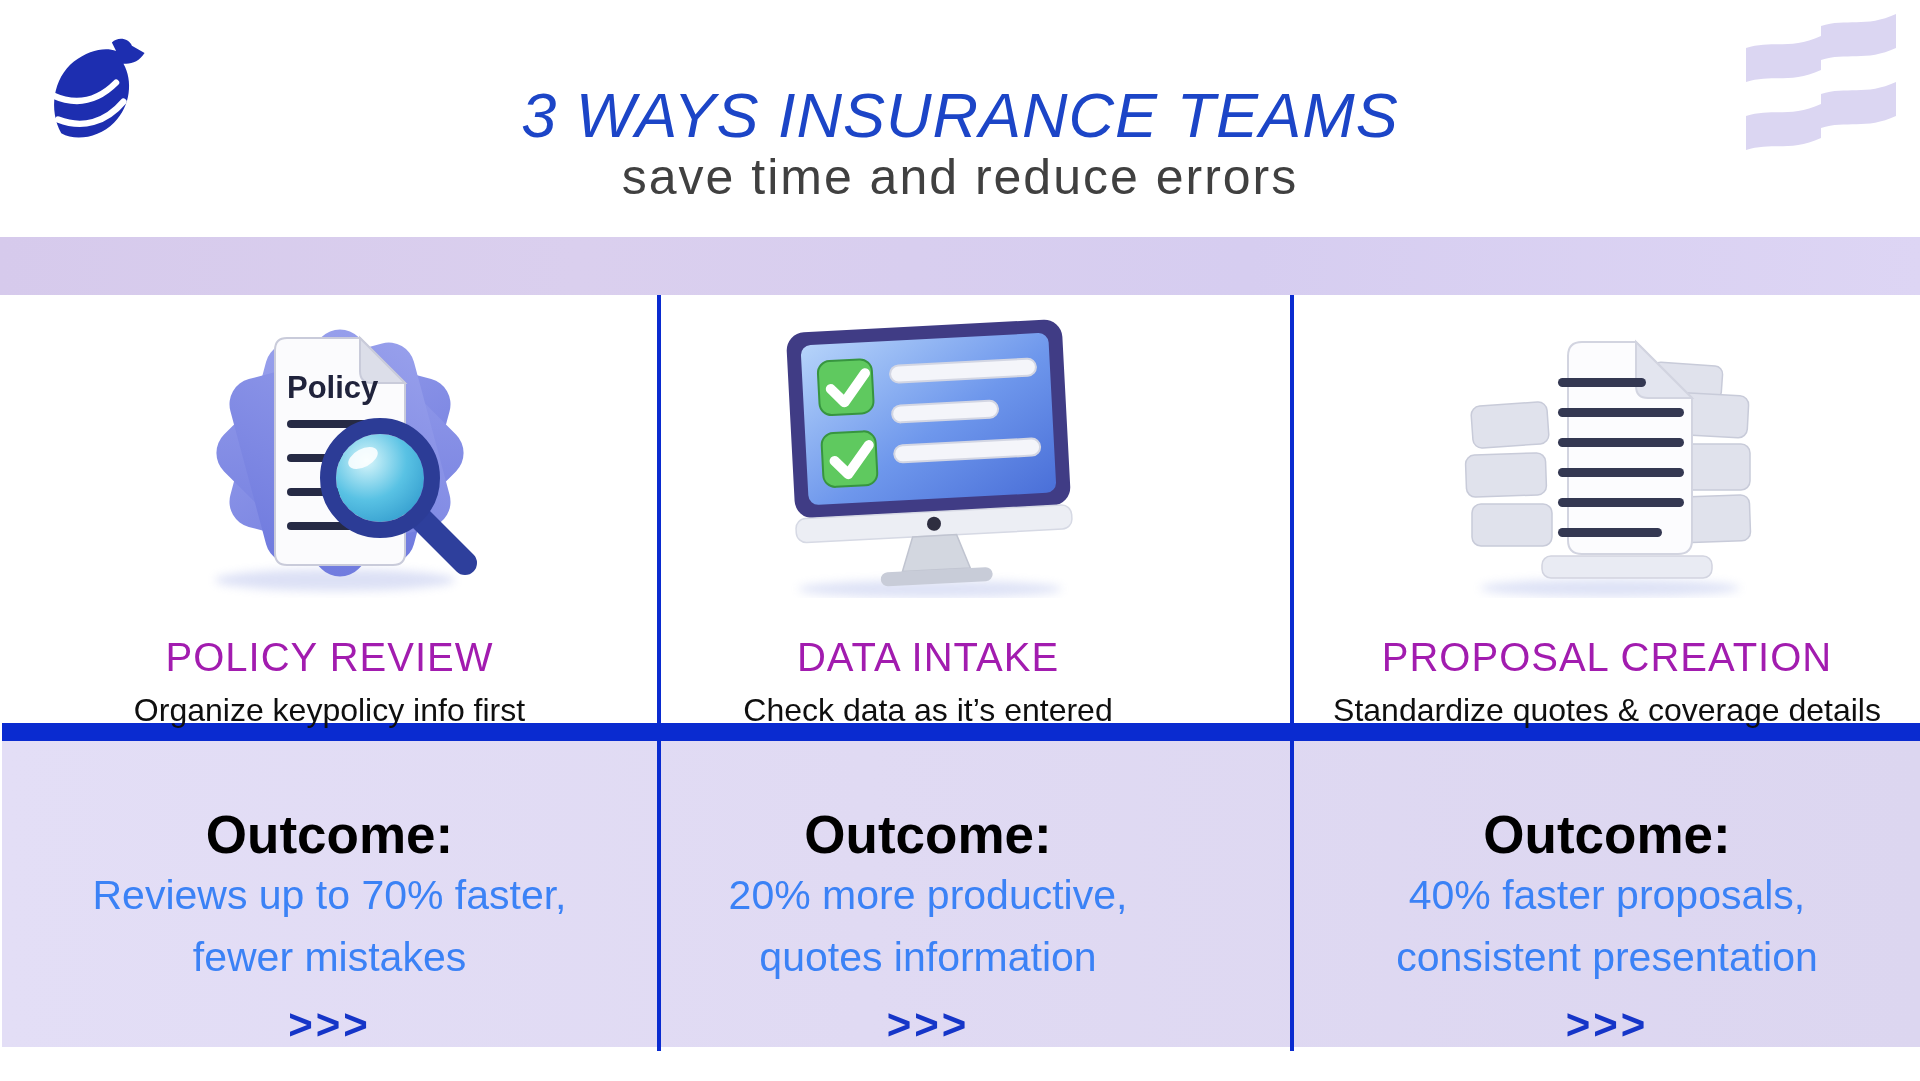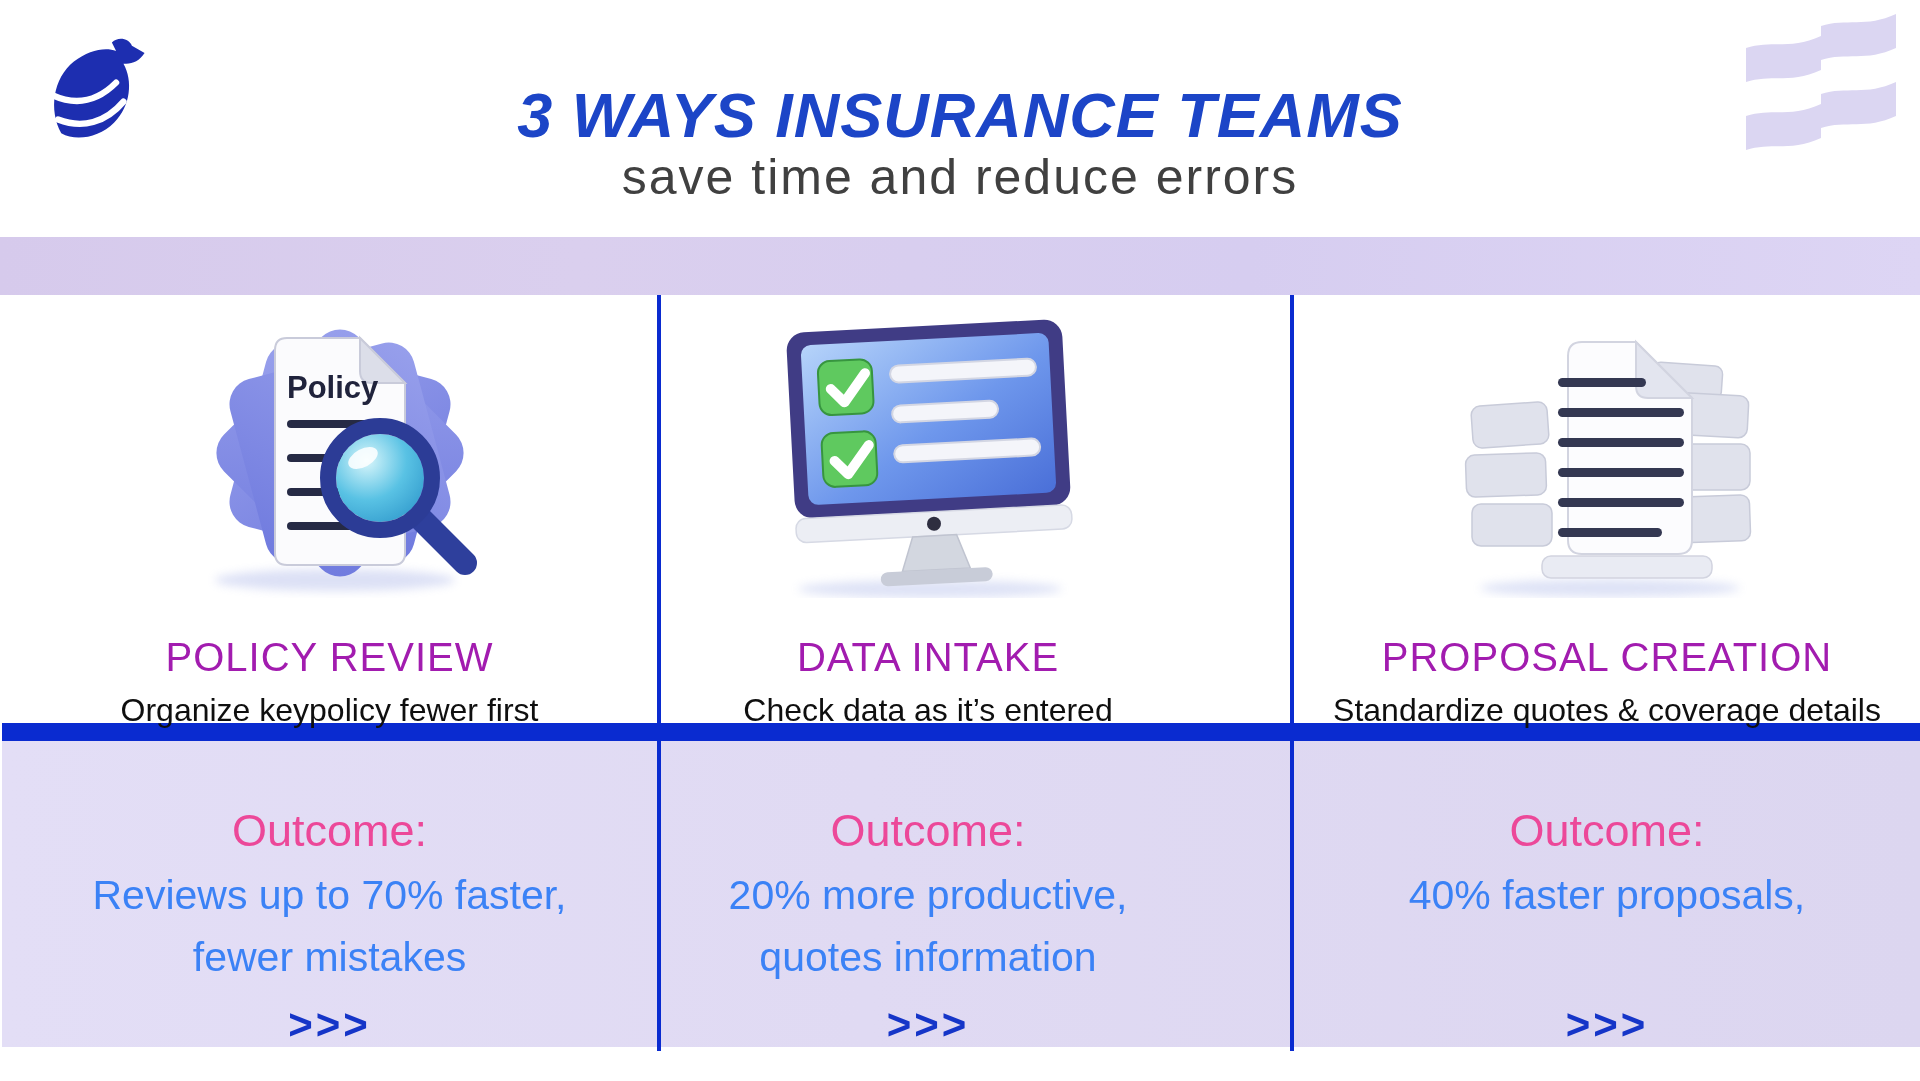--- a/index.html
+++ b/index.html
@@ -3,21 +3,21 @@
 <meta charset="utf-8">
 <style>
   html,body{margin:0;padding:0;background:#ffffff;}
   body{font-family:"Liberation Sans", sans-serif; color:#111;}
   #canvas{position:relative;width:1920px;height:1081px;background:#ffffff;overflow:hidden;}
 
   
   .logo-wrap{position:absolute;left:42px;top:32px;width:106px;height:116px;}
   .flag-wrap{position:absolute;left:1746px;top:2px;width:150px;height:160px;}
   .title-line1{position:absolute;top:84px;left:0;width:100%;text-align:center;
-    font-size:63px;font-style:italic;font-weight:700;letter-spacing:1px;color:#1c45c7;line-height:1;}
+    font-size:63px;font-style:italic;font-weight:400;letter-spacing:1px;color:#1c45c7;line-height:1;}
   .title-line2{position:absolute;top:150px;left:0;width:100%;text-align:center;
     font-size:50px;font-weight:400;letter-spacing:2px;color:#404040;line-height:1.1;}
 
   
   .band{position:absolute;left:0;top:237px;width:1920px;height:58px;
     background:linear-gradient(93deg,#d6caec 0%,#dacfee 30%,#d6cdf0 65%,#ddd5f4 100%);}
   .bottom-panel{position:absolute;left:2px;top:741px;right:0;height:306px;
     background:linear-gradient(90deg,#e3def6 0%,#e0daf3 45%,#dcd6f0 100%);}
   .blue-bar{position:absolute;left:2px;top:723px;right:0;height:18px;background:#0a2bd0;}
   .divider{position:absolute;top:295px;width:4px;height:756px;background:#0a2bd0;}
@@ -30,21 +30,21 @@
   .col.c2{left:661px;width:534px;}
   .col.c3{left:1294px;width:626px;}
 
   .icon-wrap{position:absolute;top:4px;left:50%;transform:translateX(-50%);}
   .col-title{position:absolute;top:300px;left:0;width:100%;
     font-size:40px;font-weight:400;letter-spacing:1px;color:#a21caf;line-height:1;}
   .col-desc{position:absolute;top:357px;left:0;width:100%;
     font-size:32px;font-weight:400;color:#0f0f0f;line-height:1.1;}
 
   .outcome-label{position:absolute;top:504px;left:0;width:100%;
-    font-size:45px;font-weight:400;color:#ec4899;line-height:1;}
+    font-size:53px;font-weight:700;color:#000000;line-height:1;}
   .outcome-body{position:absolute;top:560px;left:0;width:100%;
     font-size:41px;font-weight:400;color:#3b82f6;line-height:62px;}
   .chevrons{position:absolute;top:700px;left:0;width:100%;
     font-size:42px;font-weight:700;letter-spacing:3px;color:#1535c8;line-height:1;}
 
   svg{display:block;}
 </style>
 </head>
 <body>
 
@@ -110,21 +110,21 @@
           <rect x="112" y="180" width="88" height="8" rx="4"></rect>
           <rect x="112" y="214" width="82" height="8" rx="4"></rect>
         </g>
         <line x1="245" y1="210" x2="290" y2="255" stroke="#2e3f9c" stroke-width="24" stroke-linecap="round"></line>
         <circle cx="205" cy="170" r="44" fill="url(#lens)"></circle>
         <circle cx="205" cy="170" r="52" fill="none" stroke="#2c3c96" stroke-width="16"></circle>
         <ellipse cx="188" cy="150" rx="16" ry="9" fill="#ffffff" opacity="0.85" transform="rotate(-28 188 150)"></ellipse>
       </svg>
     </div>
     <h2 class="col-title">POLICY REVIEW</h2>
-    <p class="col-desc">Organize keypolicy fewer first</p>
+    <p class="col-desc">Organize keypolicy info first</p>
     <div class="outcome-label">Outcome:</div>
     <div class="outcome-body">
       <div>Reviews up to 70% faster,</div>
       <div>fewer mistakes</div>
     </div>
     <div class="chevrons">&gt;&gt;&gt;</div>
   </section>
 
   <section class="col c2">
     <div class="icon-wrap">
@@ -198,17 +198,18 @@
           <rect x="116" y="220" width="104" height="9" rx="4.5"></rect>
         </g>
         <rect x="100" y="248" width="170" height="22" rx="9" fill="#e9ebf3" stroke="#d2d4e0" stroke-width="1.5"></rect>
       </svg>
     </div>
     <h2 class="col-title">PROPOSAL CREATION</h2>
     <p class="col-desc">Standardize quotes &amp; coverage details</p>
     <div class="outcome-label">Outcome:</div>
     <div class="outcome-body">
       <div>40% faster proposals,</div>
+      <div>consistent presentation</div>
     </div>
     <div class="chevrons">&gt;&gt;&gt;</div>
   </section>
 
 </div>
 
 </body></html>

